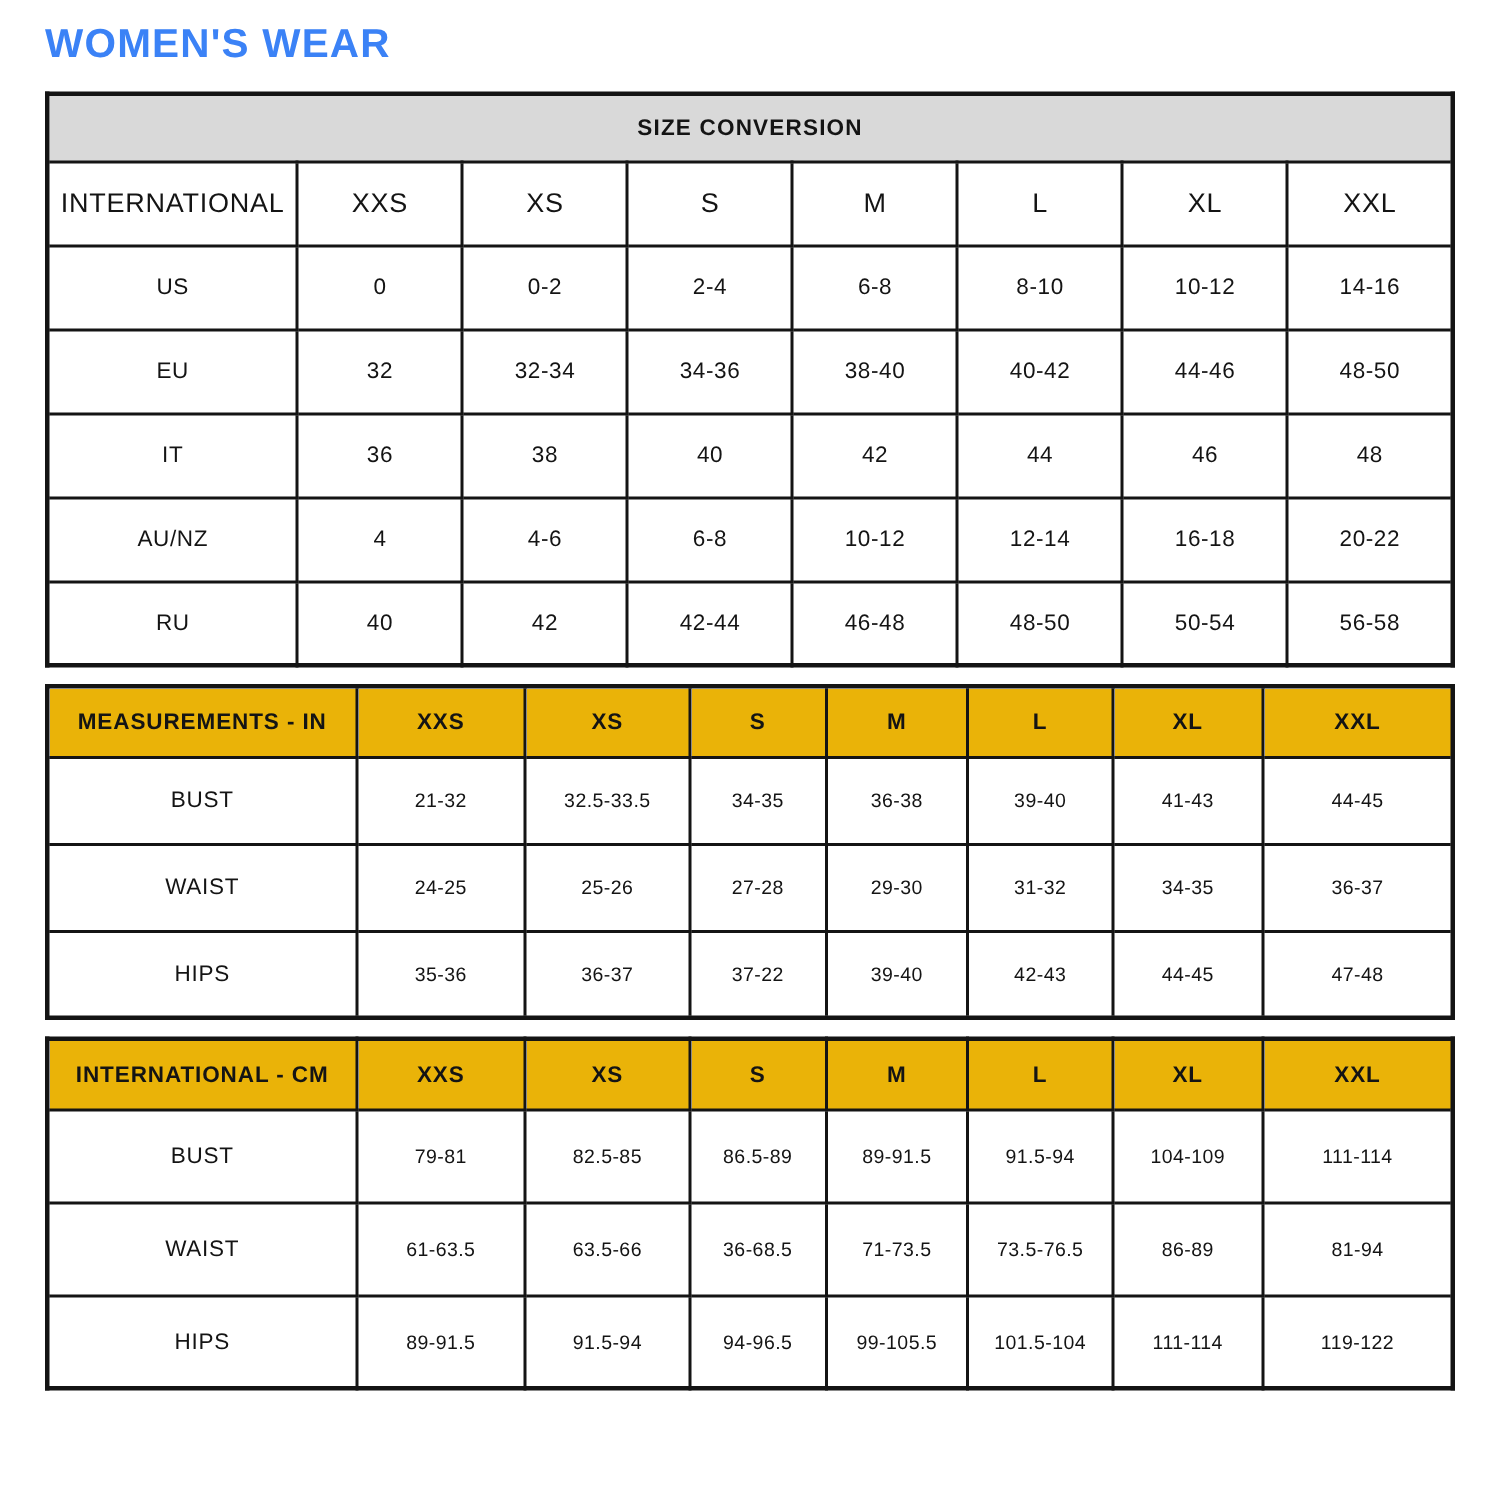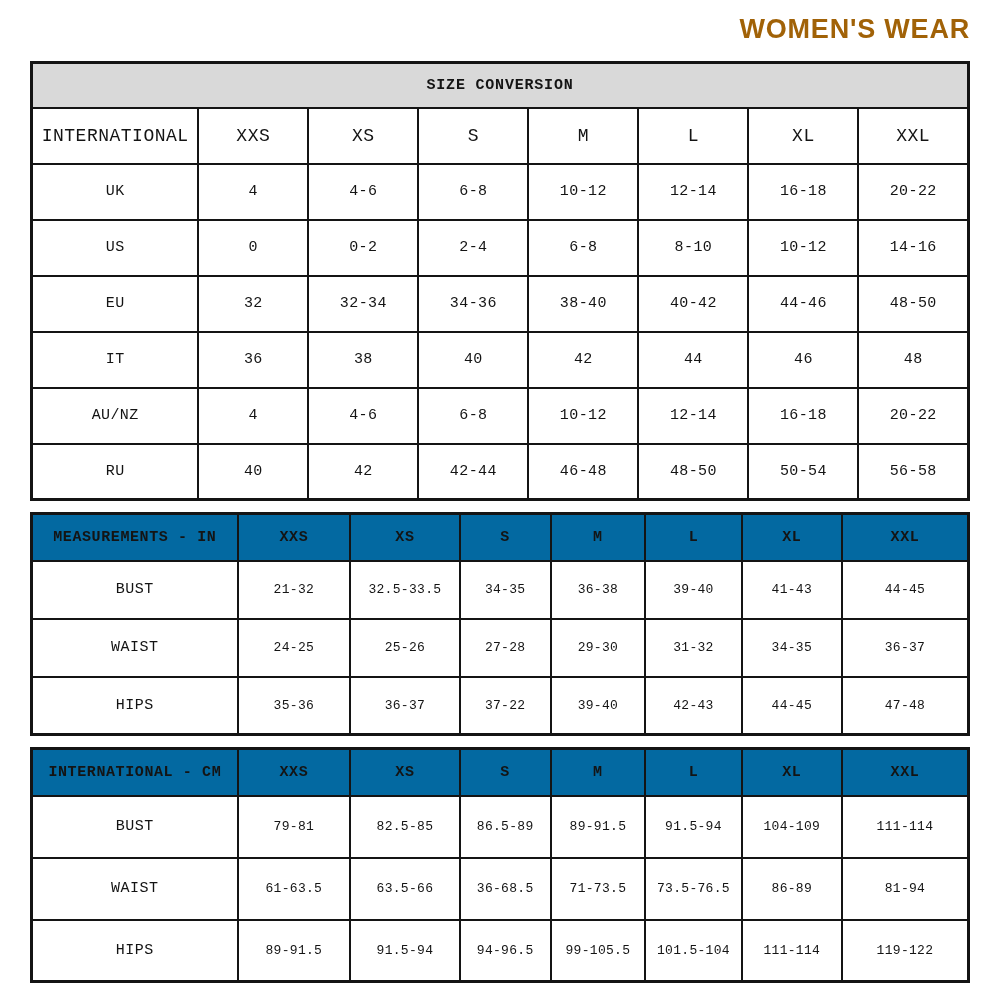--- a/index.html
+++ b/index.html
@@ -10,33 +10,32 @@
     color: #141414;
   }
   .page {
     width: 1000px;
     height: 1000px;
     padding: 8px 30px 2px 30px;
     background: #ffffff;
   }
   h1.page-title {
     margin: 6px 0 16px 0;
-    text-align: right;
+    text-align: left;
     font-size: 27px;
     font-weight: 700;
     letter-spacing: 0.8px;
-    color: #a16207;
+    color: #3b82f6;
   }
   table.tbl {
     width: 100%;
     border-collapse: collapse;
     table-layout: fixed;
     border: 3px solid #141414;
     margin-bottom: 11px;
-    font-family: Liberation Mono, monospace;
   }
   .tbl th, .tbl td {
     border: 2px solid #141414;
     text-align: center;
     vertical-align: middle;
     padding: 0 2px;
     overflow: hidden;
     white-space: nowrap;
   }
   
@@ -56,21 +55,21 @@
     letter-spacing: 0.5px;
   }
   .tbl-conv td {
     font-size: 15px;
     font-weight: 500;
     height: 56px;
     letter-spacing: 0.4px;
   }
   
   .tbl-meta th.colh {
-    background: #0369a1;
+    background: #eab308;
     font-weight: 700;
     font-size: 15px;
     height: 47px;
     letter-spacing: 0.6px;
   }
   .tbl-meta td {
     font-size: 13px;
     font-weight: 500;
     letter-spacing: 0.3px;
   }
@@ -108,30 +107,20 @@
           <th class="colh">XXS</th>
           <th class="colh">XS</th>
           <th class="colh">S</th>
           <th class="colh">M</th>
           <th class="colh">L</th>
           <th class="colh">XL</th>
           <th class="colh">XXL</th>
         </tr>
       </thead>
     <tbody>
-        <tr>
-          <td class="rowlabel">UK</td>
-          <td>4</td>
-          <td>4-6</td>
-          <td>6-8</td>
-          <td>10-12</td>
-          <td>12-14</td>
-          <td>16-18</td>
-          <td>20-22</td>
-        </tr>
         <tr>
           <td class="rowlabel">US</td>
           <td>0</td>
           <td>0-2</td>
           <td>2-4</td>
           <td>6-8</td>
           <td>8-10</td>
           <td>10-12</td>
           <td>14-16</td>
         </tr>

